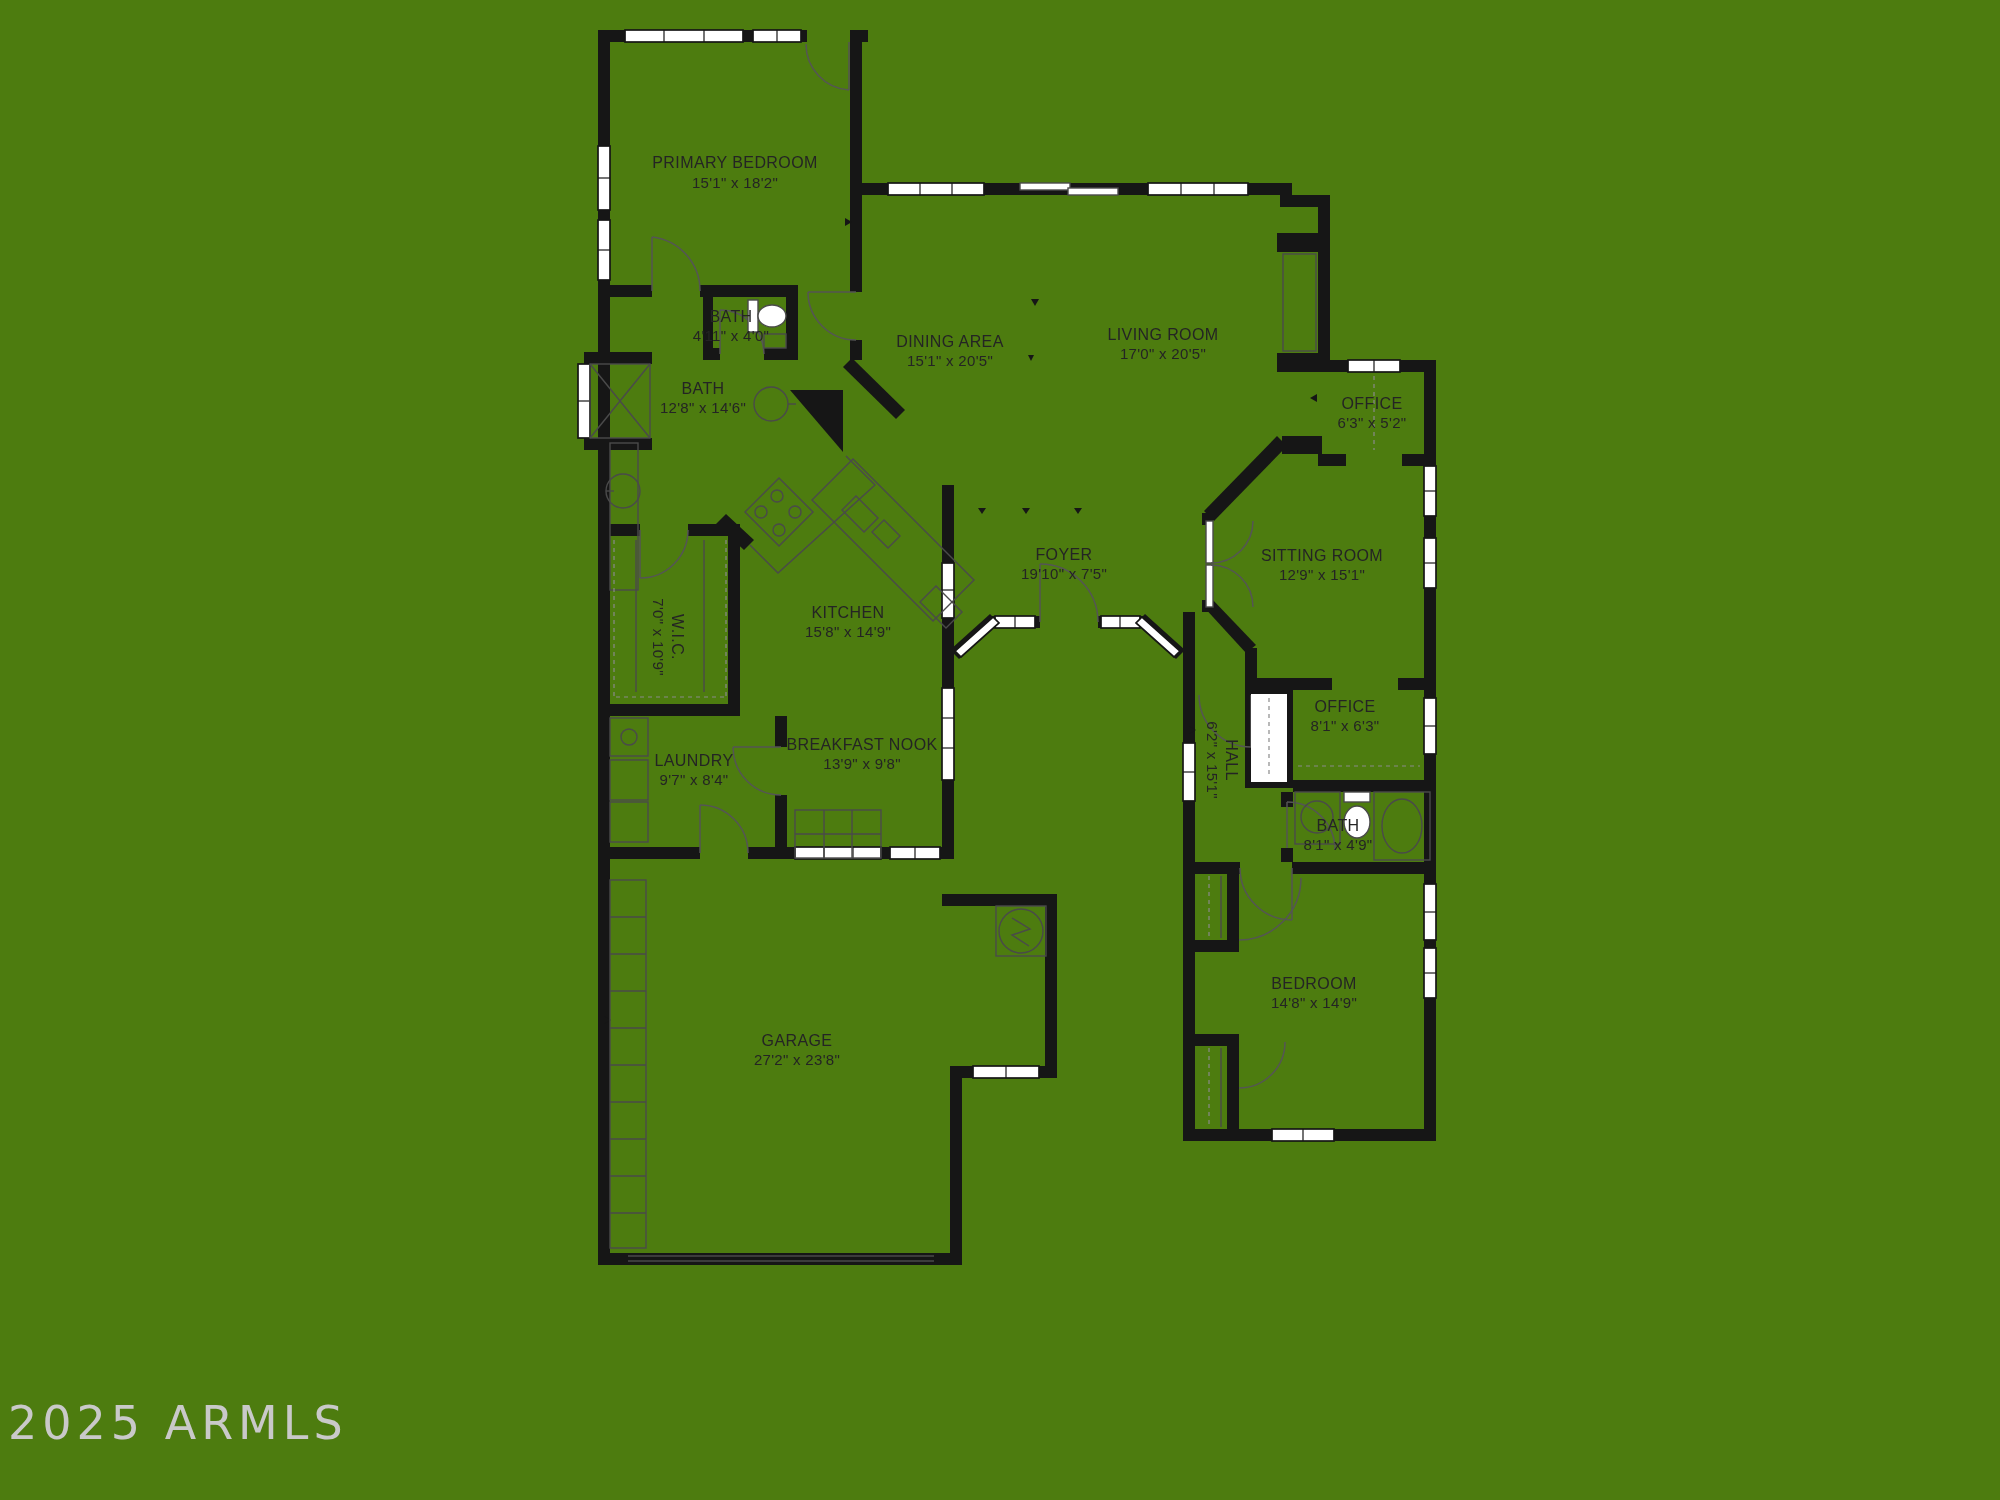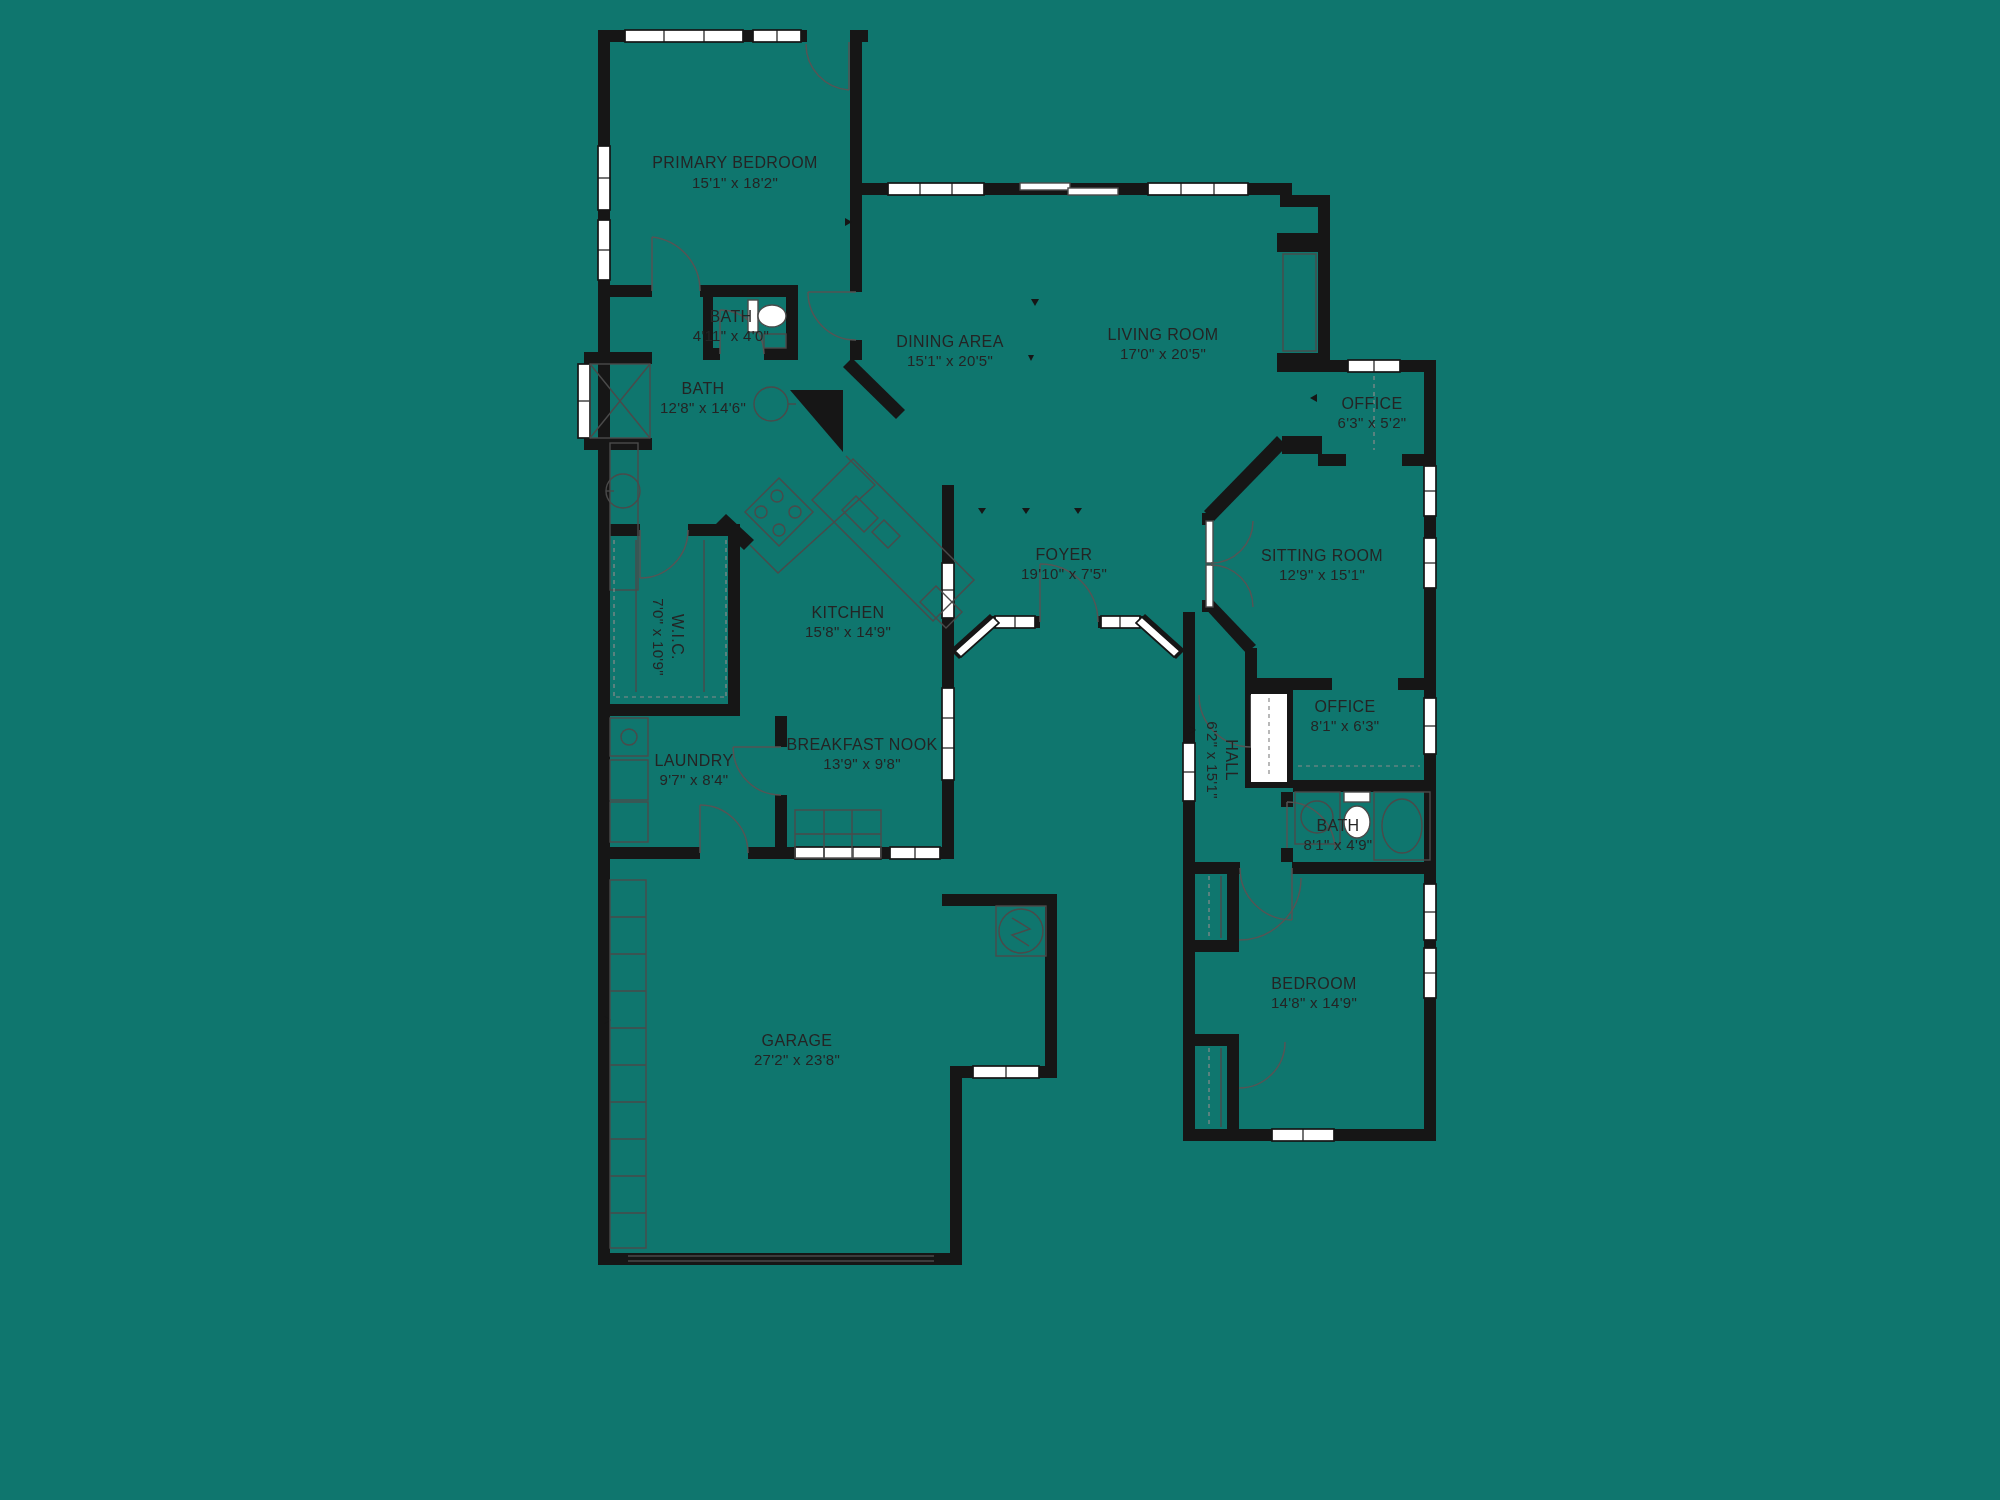--- a/index.html
+++ b/index.html
@@ -1,18 +1,18 @@
 <!DOCTYPE html>
 <html><head>
 <meta charset="utf-8">
 <style>
   html,body{margin:0;padding:0;background:#ffffff;}
   body{width:2000px;height:1500px;position:relative;overflow:hidden;
        font-family:"Liberation Sans",sans-serif;}
-  .stage{position:absolute;inset:0;background:#0f766e;}
+  .stage{position:absolute;inset:0;background:#4d7c0f;}
   svg{position:absolute;left:0;top:0;}
   
   .w{fill:#161616;}
   .win{fill:#ffffff;stroke:#161616;stroke-width:1.7;}
   .tk{stroke:#161616;stroke-width:1.2;}
   .fxn{fill:none;stroke:#4a4a4a;stroke-width:1.4;}
   .fxw{fill:#ffffff;stroke:#4a4a4a;stroke-width:1.4;}
   .door{fill:none;stroke:#555;stroke-width:1.5;}
   .dash{fill:none;stroke:#8a8a8a;stroke-width:1.2;stroke-dasharray:4 4;}
   .rname{font-size:16px;fill:#242424;letter-spacing:.4px;text-anchor:middle;}
@@ -371,13 +371,14 @@
 
     <text class="rname" x="797" y="1046">GARAGE</text>
     <text class="rdim" x="797" y="1065">27'2" x 23'8"</text>
 
     <text class="rname" x="1314" y="989">BEDROOM</text>
     <text class="rdim" x="1314" y="1008">14'8" x 14'9"</text>
   </g>
 </svg>
 
 
+  <div class="watermark">2025 ARMLS</div>
 </div>
 
 </body></html>

